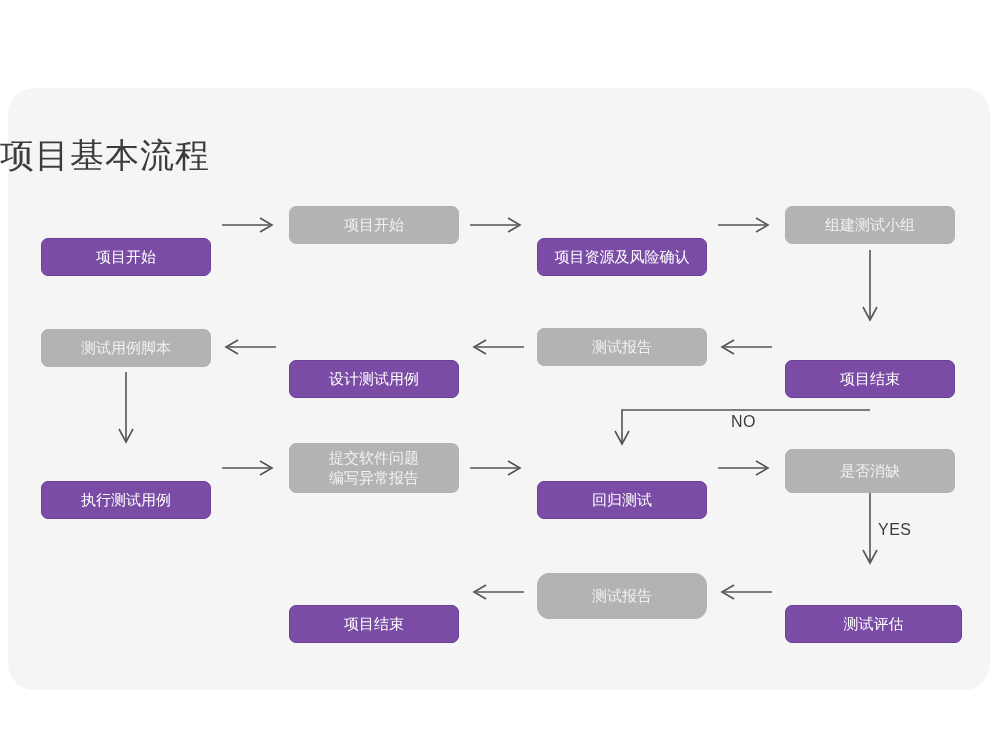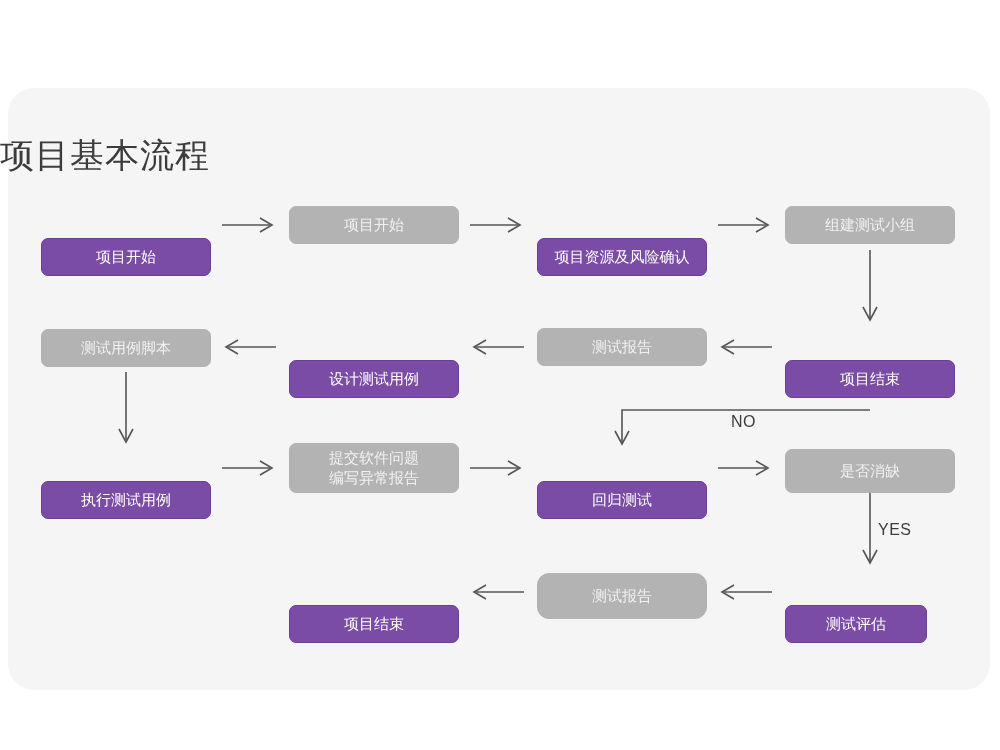--- a/index.html
+++ b/index.html
@@ -176,21 +176,21 @@
   <svg class="edge" style="left:862px; top:493px;" width="20" height="76">
     <line x1="8" y1="0" x2="8" y2="68"></line>
     <polyline class="head" points="1,57 8,70 15,57"></polyline>
   </svg>
   <div class="edge-label" style="left:878px; top:521px;">YES</div>
 
   <div class="node purple" style="left:289px; top:573px; width:170px; height:38px;">项目结束</div>
 
   <div class="node gray" style="left:537px; top:573px; width:170px; height:46px;border-radius:12px;">测试报告</div>
 
-  <div class="node purple" style="left:785px; top:573px; width:142px; height:38px;text-align:center;">测试评估</div>
+  <div class="node purple" style="left:785px; top:573px; width:177px; height:38px;text-align:center;">测试评估</div>
 
   <svg class="edge" style="left:470px; top:582px;" width="56" height="20">
     <line x1="6" y1="10" x2="54" y2="10"></line>
     <polyline class="head" points="16,3 4,10 16,17"></polyline>
   </svg>
   <svg class="edge" style="left:718px; top:582px;" width="56" height="20">
     <line x1="6" y1="10" x2="54" y2="10"></line>
     <polyline class="head" points="16,3 4,10 16,17"></polyline>
   </svg>
 

